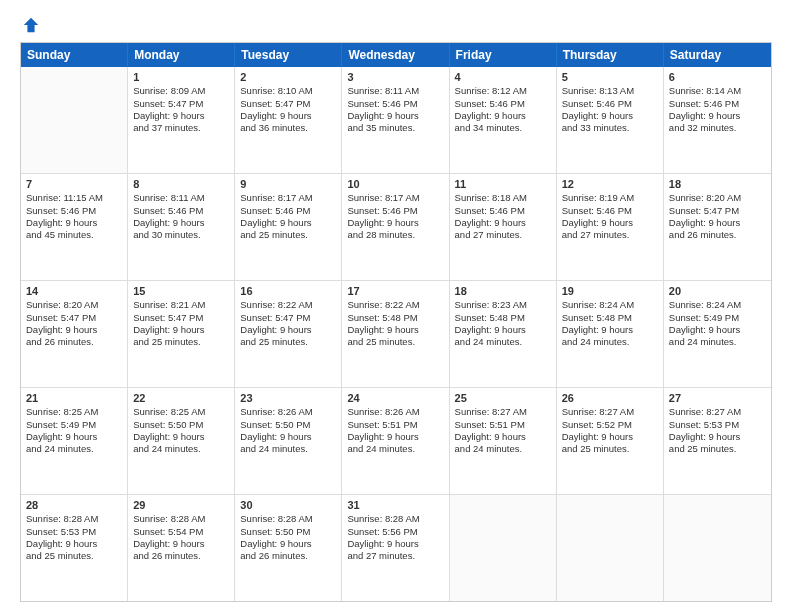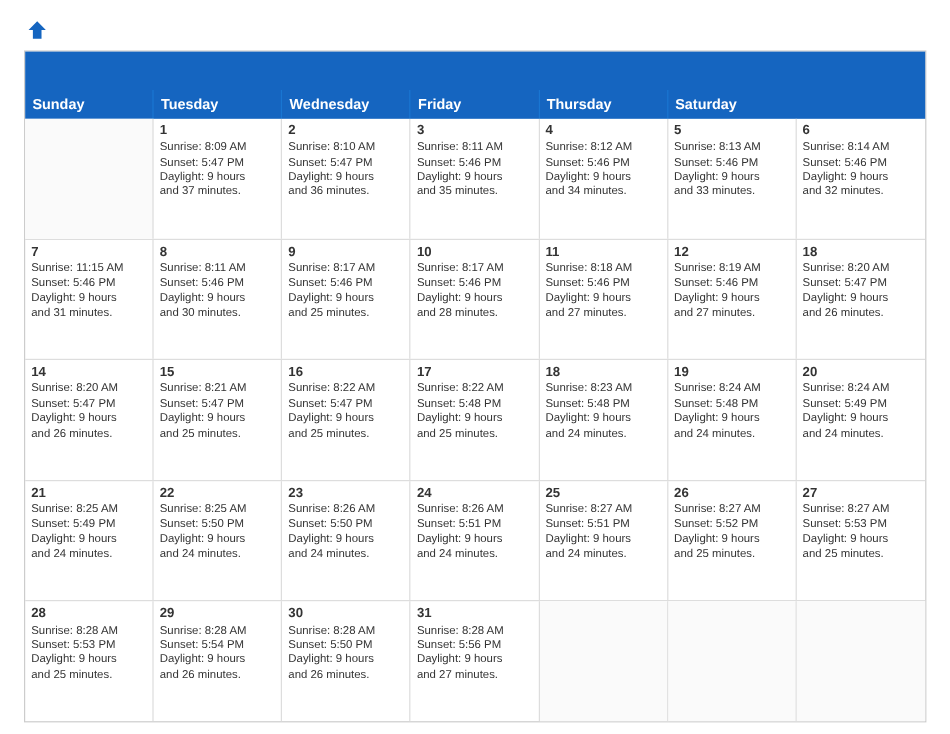--- a/index.html
+++ b/index.html
@@ -70,21 +70,20 @@
       grid-template-columns: repeat(7, 1fr);
       background: #1565c0;
     }
     .cal-header-cell {
       color: white;
       font-size: 12px;
       font-weight: bold;
       padding: 5px 6px;
       text-align: left;
       border-right: 1px solid #1976d2;
-      margin-top: 32px;
     }
     .cal-header-cell:last-child {
       border-right: none;
     }
     .cal-body {
       display: flex;
       flex-direction: column;
       flex: 1;
     }
     .cal-row {
@@ -136,20 +135,21 @@
     </div>
     <div class="title-section">
       <div class="month-title"></div>
       <div class="location"></div>
     </div>
   </div>
 
   <div class="calendar">
     <div class="cal-header">
     <div class="cal-header-cell">Sunday</div>
+        <div class="cal-header-cell">Monday</div>
         <div class="cal-header-cell">Tuesday</div>
         <div class="cal-header-cell">Wednesday</div>
         <div class="cal-header-cell">Friday</div>
         <div class="cal-header-cell">Thursday</div>
         <div class="cal-header-cell">Saturday</div>
       </div>
     <div class="cal-body">
     <div class="cal-row">
           <div class="cal-cell empty"></div>
           <div class="cal-cell">
@@ -194,21 +194,21 @@
             <span class="cell-line">Daylight: 9 hours</span>
             <span class="cell-line">and 32 minutes.</span>
           </div>
         </div>
         <div class="cal-row">
           <div class="cal-cell">
             <span class="day-num">7</span>
             <span class="cell-line">Sunrise: 11:15 AM</span>
             <span class="cell-line">Sunset: 5:46 PM</span>
             <span class="cell-line">Daylight: 9 hours</span>
-            <span class="cell-line">and 31 minutes.</span>
+            <span class="cell-line">and 45 minutes.</span>
           </div>
           <div class="cal-cell">
             <span class="day-num">8</span>
             <span class="cell-line">Sunrise: 8:11 AM</span>
             <span class="cell-line">Sunset: 5:46 PM</span>
             <span class="cell-line">Daylight: 9 hours</span>
             <span class="cell-line">and 30 minutes.</span>
           </div>
           <div class="cal-cell">
             <span class="day-num">9</span>

